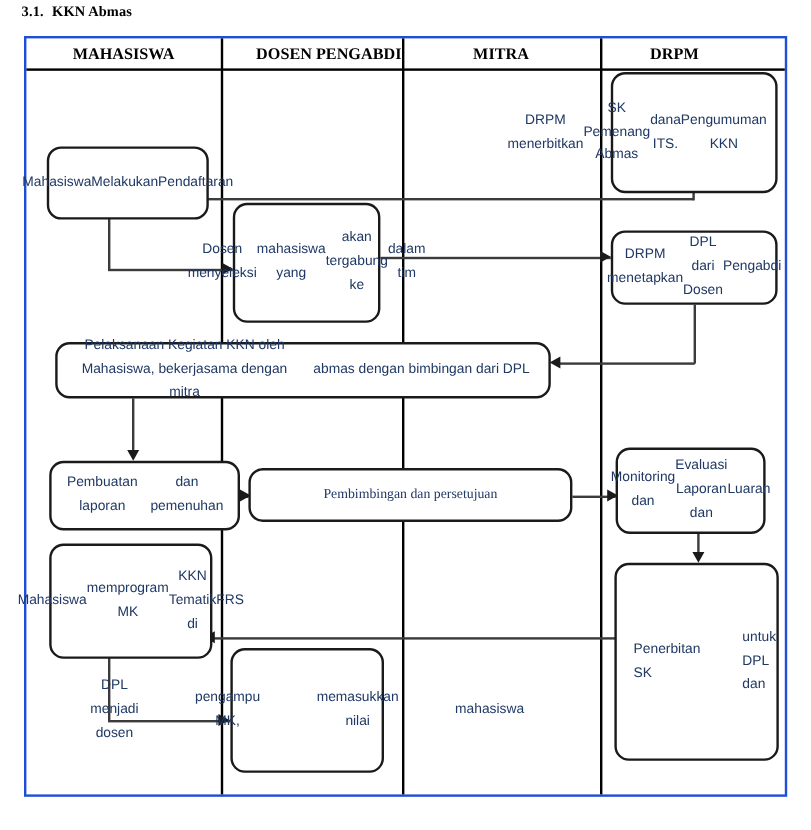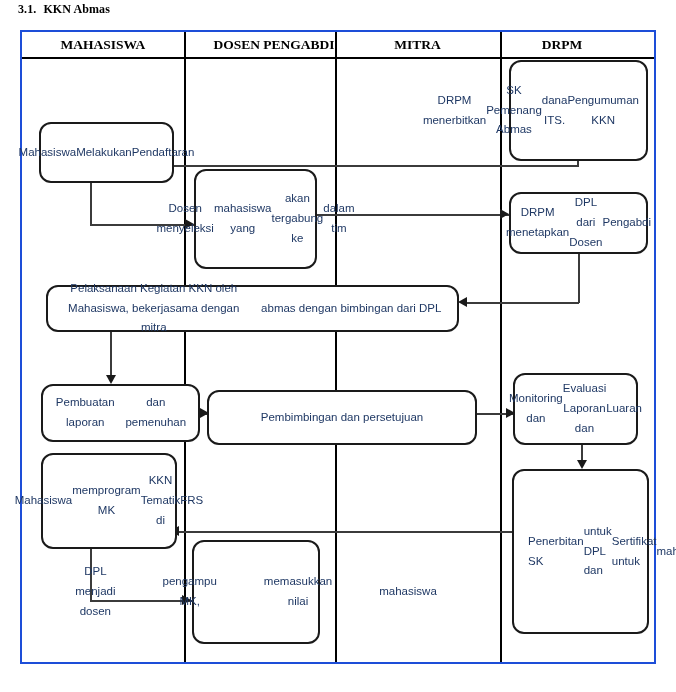--- a/index.html
+++ b/index.html
@@ -72,20 +72,21 @@
     font-family: "Liberation Sans", sans-serif;
     font-size: 11.5px;
     line-height: 1.72;
     padding: 4px 7px;
     z-index: 5;
   }
   .node.left-align {
     justify-content: flex-start;
     text-align: left;
     padding-left: 14px;
+    gap: 35px;
   }
   .node span { display: block; width: 100%; }
 
   
   .conn {
     position: absolute;
     background: #3b3b3b;
     z-index: 3;
   }
   .conn.h { height: 1.6px; }
@@ -196,21 +197,21 @@
     <div class="node" style="left:24px; top:253px; width:413px; height:47px;">
       <span>Pelaksanaan Kegiatan KKN oleh Mahasiswa, bekerjasama dengan mitra</span>
       <span>abmas dengan bimbingan dari DPL</span>
     </div>
 
     <div class="node" style="left:19px; top:352px; width:159px; height:58px;">
       <span>Pembuatan laporan</span>
       <span>dan pemenuhan</span>
     </div>
 
-    <div class="node" style="left:185px; top:358px; width:270px; height:55px;">
+    <div class="node" style="left:185px; top:358px; width:270px; height:45px;font-family:Liberation Serif, serif;">
       <span>Pembimbingan dan persetujuan</span>
     </div>
 
     <div class="node" style="left:491px; top:341px; width:125px; height:72px;">
       <span>Monitoring dan</span>
       <span>Evaluasi Laporan dan</span>
       <span>Luaran</span>
     </div>
 
     <div class="node" style="left:19px; top:421px; width:136px; height:96px;">

